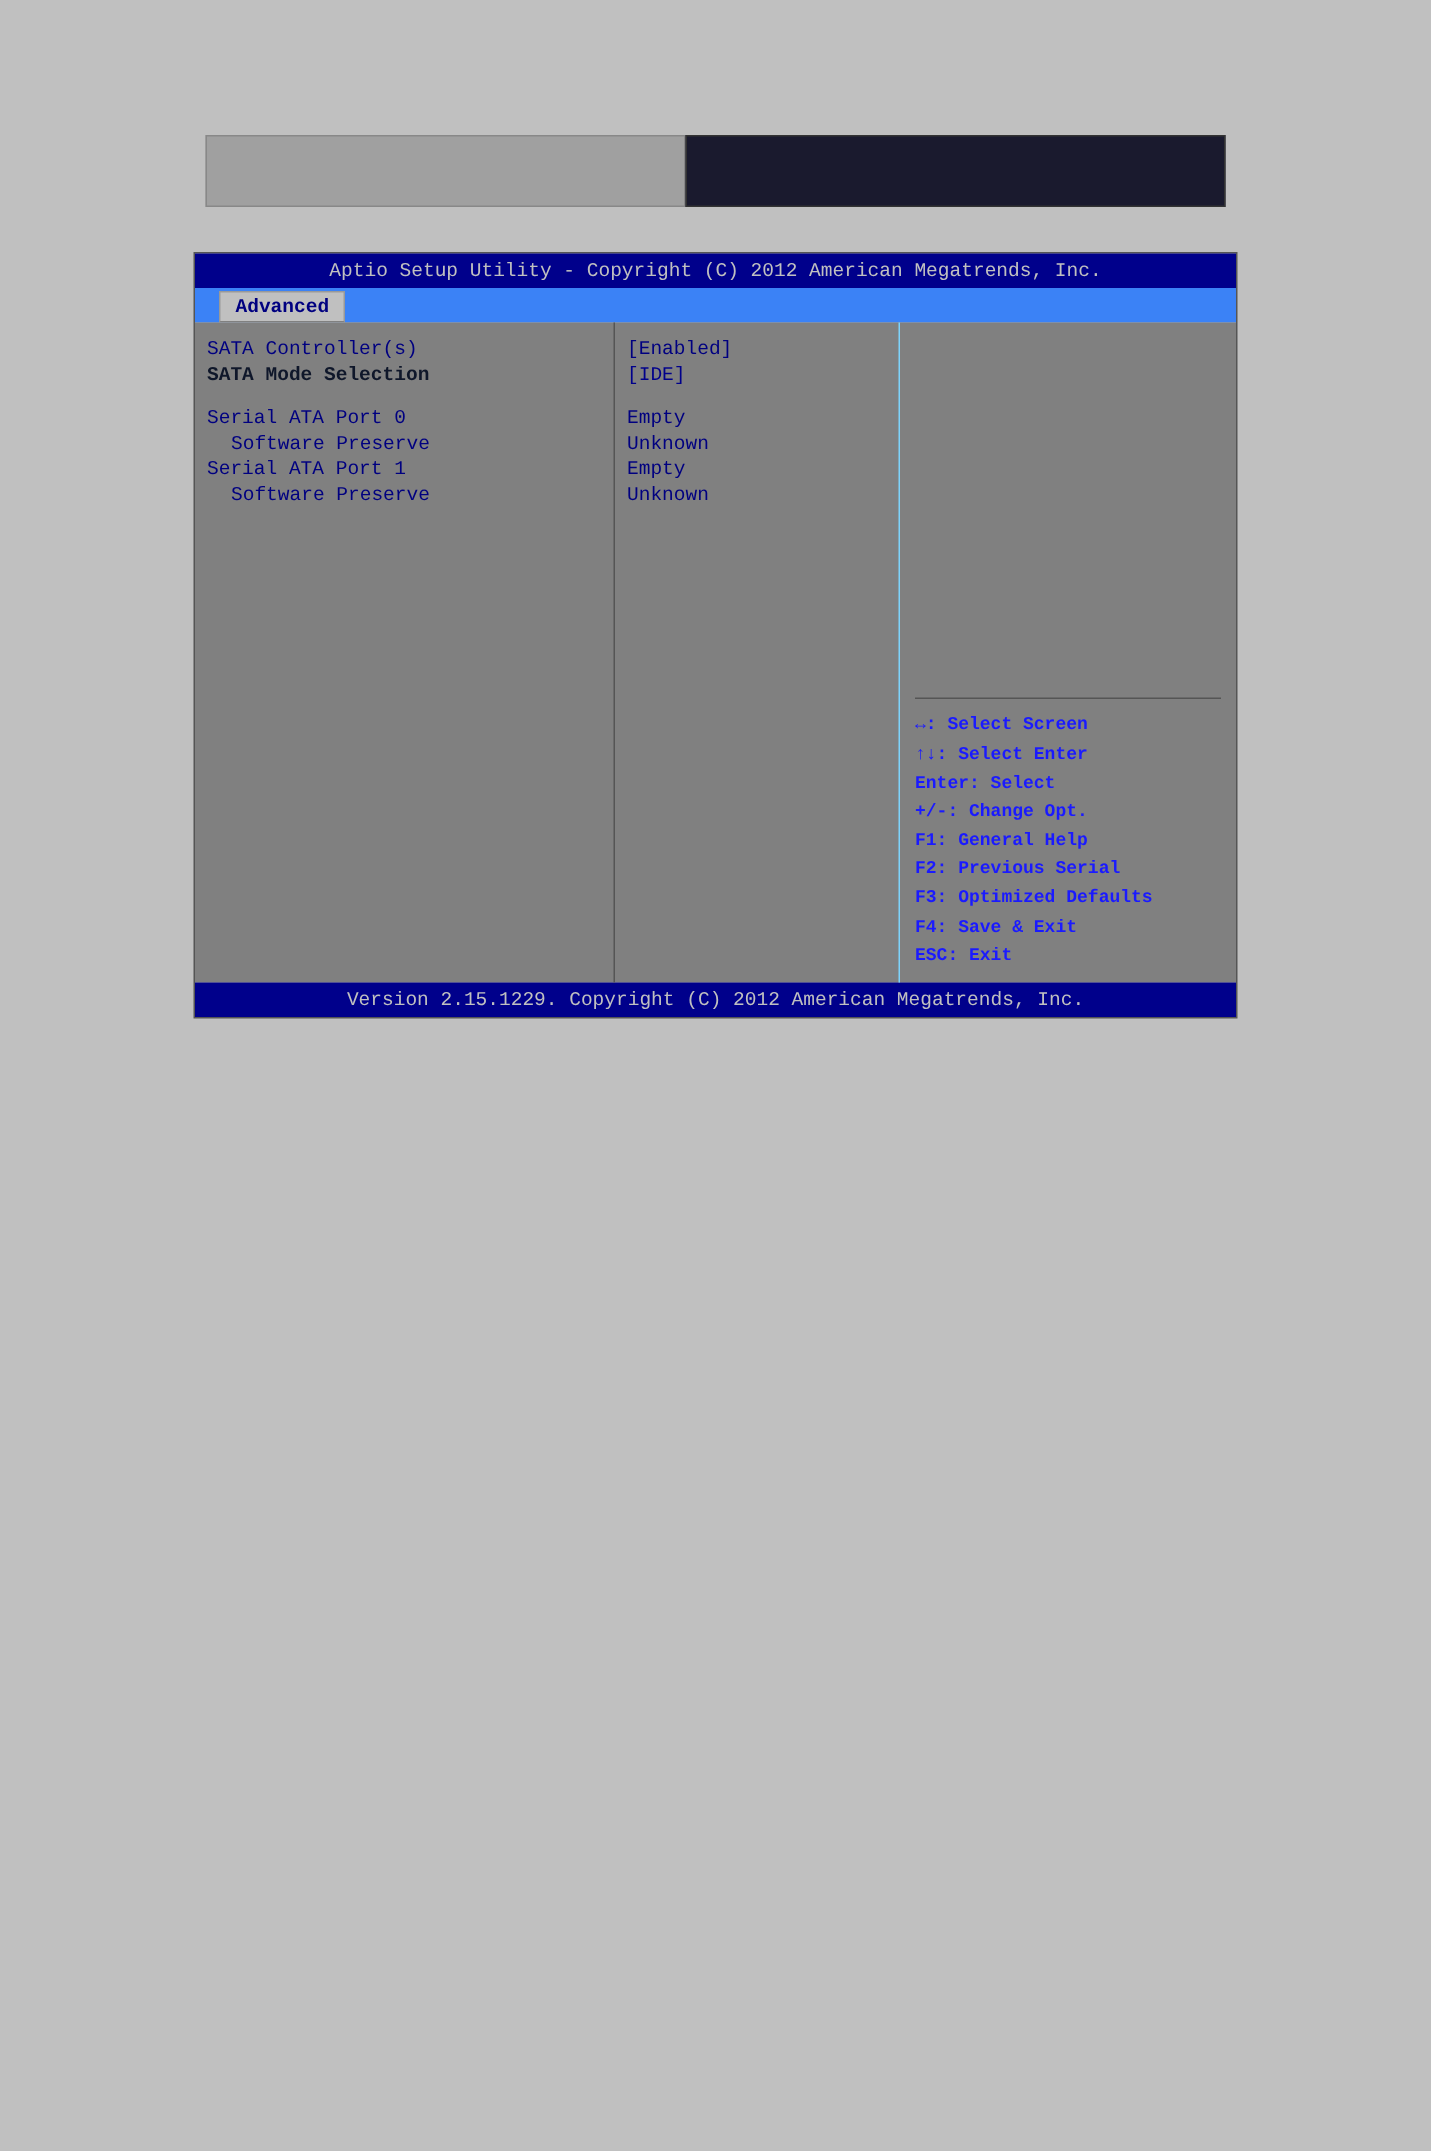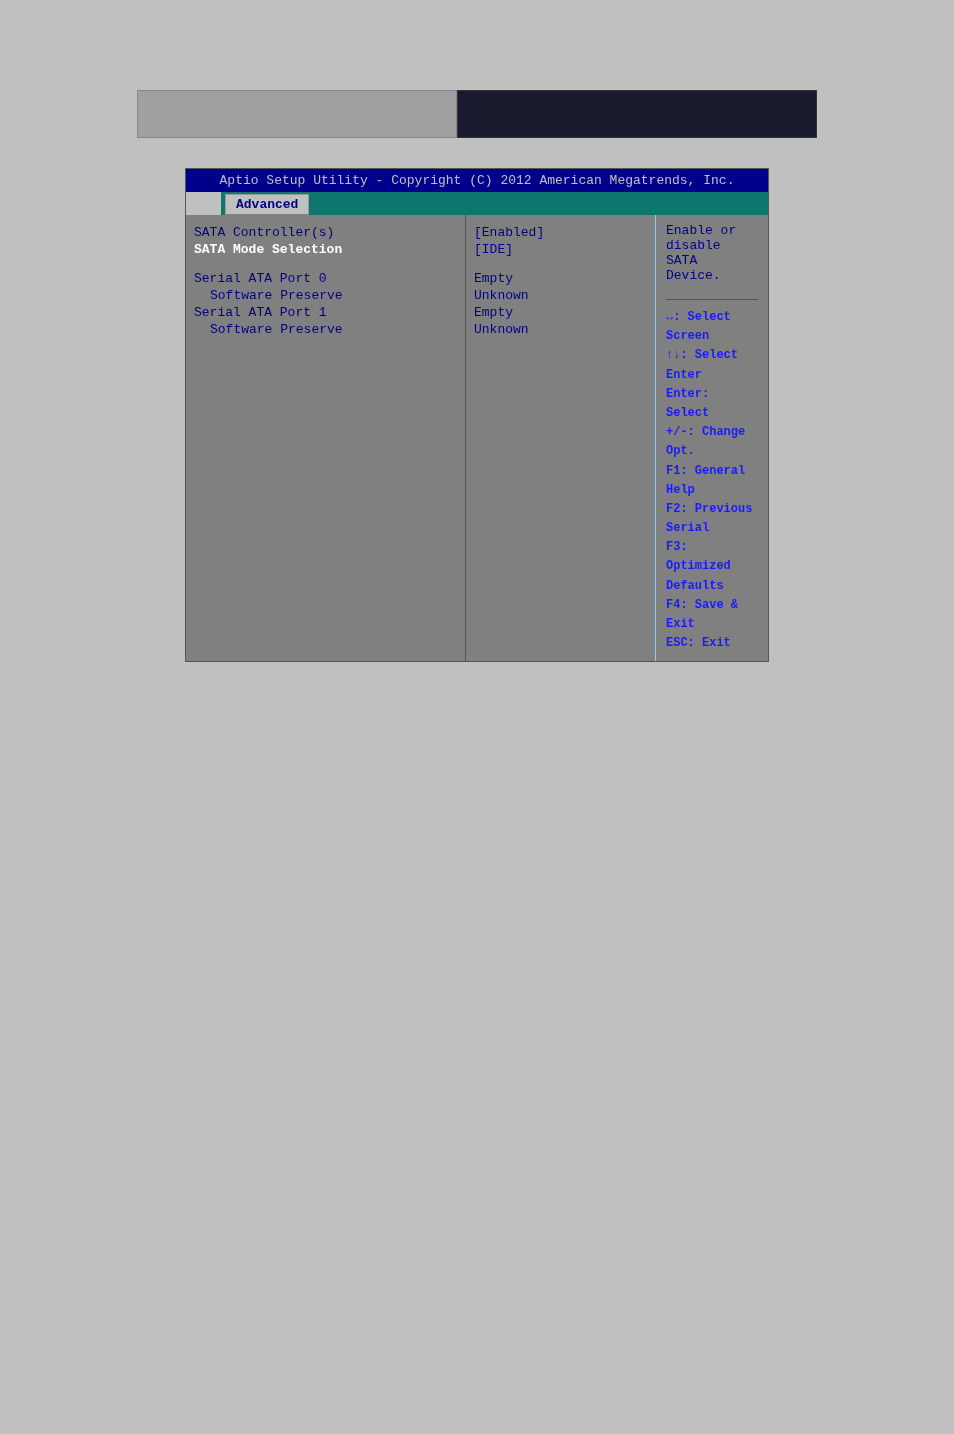--- a/index.html
+++ b/index.html
@@ -39,41 +39,40 @@
     }
     .top-banner-right {
       flex: 1;
       height: 100%;
       background-color: #1a1a2e;
       border: 1px solid #333;
     }
 
     
     .bios-window {
-      width: 584px;
+      width: 696px;
       border: 1px solid #555;
     }
 
     
     .bios-title {
       background-color: #00008b;
       color: #c0c0c0;
       text-align: center;
       padding: 4px 8px;
       font-size: 13px;
       font-family: 'Courier New', Courier, monospace;
     }
 
     
     .bios-tabbar {
-      background-color: #0f766e;
-      padding: 2px 0 0 4px;
+      background-color: #3b82f6;
+      padding: 2px 0 0 16px;
       display: flex;
       align-items: flex-end;
-      margin-left: 35px;
     }
     .bios-tab {
       background-color: #808080;
       color: #000;
       padding: 2px 10px;
       font-size: 13px;
       font-family: 'Courier New', Courier, monospace;
       border: 1px solid #555;
       border-bottom: none;
     }
@@ -100,21 +99,21 @@
       border-right: 1px solid #555;
       flex-shrink: 0;
     }
 
     .bios-item {
       margin-bottom: 2px;
       font-family: 'Courier New', Courier, monospace;
       font-size: 13px;
     }
     .bios-item.highlighted {
-      color: #ffffff;
+      color: #0f172a;
       font-weight: bold;
     }
     .bios-item.normal {
       color: #000080;
     }
     .bios-item.sub {
       color: #000080;
       padding-left: 16px;
     }
 
@@ -209,36 +208,38 @@
         <div class="bios-value">[Enabled]</div>
         <div class="bios-value highlight">[IDE]</div>
         <div style="height:12px"></div>
         <div class="bios-value">Empty</div>
         <div class="bios-value">Unknown</div>
         <div class="bios-value">Empty</div>
         <div class="bios-value">Unknown</div>
       </div>
 
       <div class="bios-right">
-        <div class="bios-help-text">Enable or disable SATA Device.</div>
 
         <div style="flex: 1;"></div>
         <hr class="bios-divider">
 
         <div class="bios-legend">
           <div>↔: Select Screen</div>
           <div>↑↓: Select Enter</div>
           <div>Enter: Select</div>
           <div>+/-: Change Opt.</div>
           <div>F1: General Help</div>
           <div>F2: Previous Serial</div>
           <div>F3: Optimized Defaults</div>
           <div>F4: Save &amp; Exit</div>
           <div>ESC: Exit</div>
         </div>
       </div>
 
     </div>
 
+    <div class="bios-footer">
+      <span>Version 2.15.1229. Copyright (C) 2012 American Megatrends, Inc.</span>
+    </div>
 
   </div>
 
 </div>
 
 </body></html>

